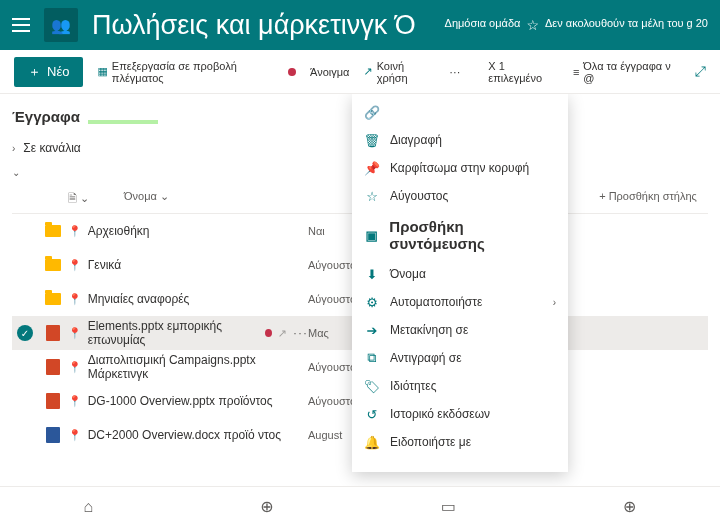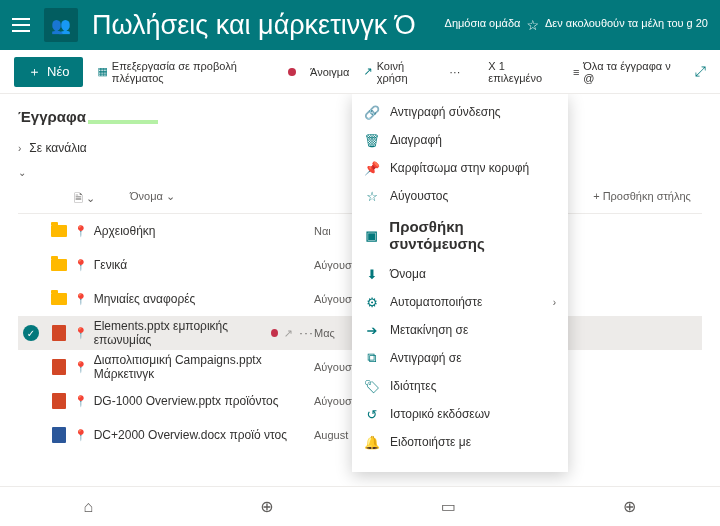--- a/index.html
+++ b/index.html
@@ -10,21 +10,21 @@
 .logo{width:34px;height:34px;background:#025d60;border-radius:2px;margin-right:14px;display:flex;align-items:center;justify-content:center;font-size:16px}
 .title{font-size:27px;font-weight:400;flex:1}
 .tinfo{display:flex;align-items:flex-start;font-size:11px;gap:6px}
 .star{font-size:14px}
 .cmdbar{height:44px;display:flex;align-items:center;padding:0 14px;border-bottom:1px solid #edebe9;gap:14px}
 .newbtn{background:#03787c;color:#fff;border:none;padding:6px 14px;border-radius:2px;font-size:13px;display:flex;align-items:center;gap:6px;cursor:pointer}
 .cmd{display:flex;align-items:center;gap:4px;font-size:11px;color:#323130;cursor:pointer}
 .cmd svg,.cmd .ico{color:#03787c}
 .dot{width:8px;height:8px;background:#c4314b;border-radius:50%;display:inline-block}
 .spacer{flex:1}
-.content{padding:8px 18px;position:relative;height:calc(100% - 50px - 44px - 40px);overflow:hidden}
+.content{padding:8px 12px;position:relative;height:calc(100% - 50px - 44px - 40px);overflow:hidden}
 .doch{font-size:15px;font-weight:600;padding:6px 0 10px}
 .hl{position:absolute;background:#b5f0a5;height:4px;width:70px;left:88px;top:26px}
 .section{padding:6px 0;display:flex;align-items:center;gap:8px;cursor:pointer;font-size:12px}
 .chev{font-size:10px;color:#605e5c}
 .cols{display:flex;padding:6px 0 4px;font-size:11px;color:#605e5c;border-bottom:1px solid #edebe9}
 .c-icon{width:56px}
 .c-name{flex:0 0 240px}
 .c-mod{flex:0 0 120px}
 .c-by{flex:1}
 .c-add{width:120px;text-align:center}
@@ -204,21 +204,20 @@
           <span>DC+2000 Overview.docx προϊό ντος</span>
         </div>
         <div class="r-mod">August</div>
         <div class="r-by"></div>
       </div>
     </div>
 
   <div class="ctx">
     <div class="ctx-item">
         <span class="ctx-ico">🔗</span>
-        <span>Αντιγραφή σύνδεσης</span>
       </div>
     <div class="ctx-item">
         <span class="ctx-ico">🗑</span>
         <span>Διαγραφή</span>
       </div>
     <div class="ctx-item">
         <span class="ctx-ico">📌</span>
         <span>Καρφίτσωμα στην κορυφή</span>
       </div>
     <div class="ctx-item">

